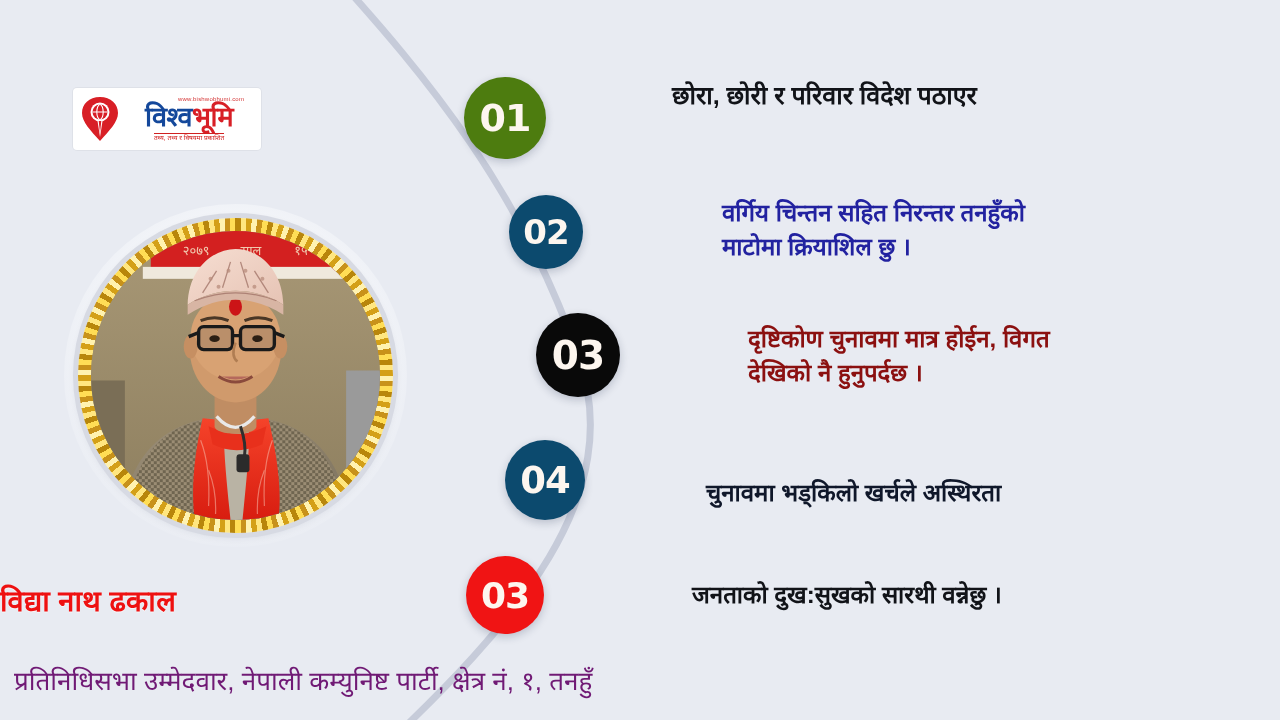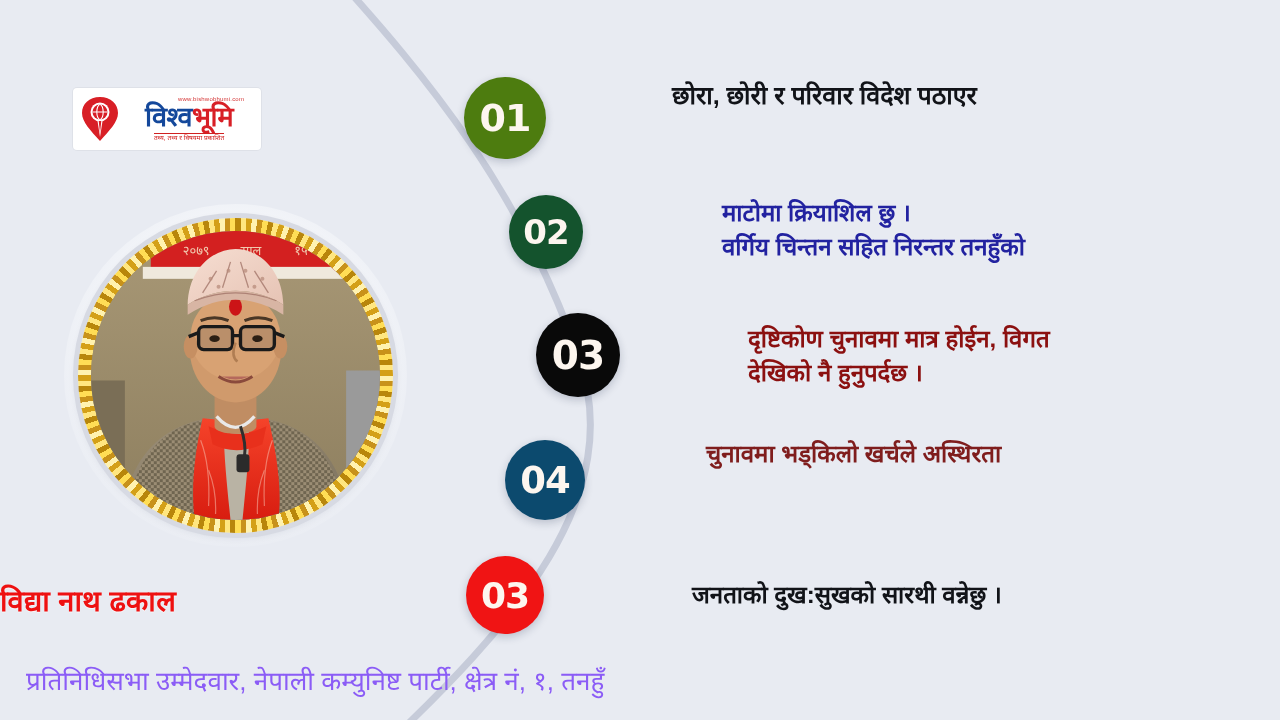--- a/index.html
+++ b/index.html
@@ -55,22 +55,22 @@
   }
   .photo{position:absolute;inset:0;}
 
   
   .cand-name{
     position:absolute;left:0;top:580px;width:470px;text-align:left;z-index:6;
     color:#ee1111;font-size:29px;font-weight:bold;letter-spacing:.3px;
     text-shadow:0 1px 0 rgba(255,255,255,.6);
   }
   .footer-line{
-    position:absolute;left:26px;top:662px;z-index:6;
-    color:#8b5cf6;font-size:26px;white-space:nowrap;
+    position:absolute;left:14px;top:662px;z-index:6;
+    color:#701a75;font-size:26px;white-space:nowrap;
   }
 
   
   .node{
     position:absolute;border-radius:50%;z-index:4;
     display:flex;align-items:center;justify-content:center;
     color:#fdf6ef;font-weight:bold;letter-spacing:-1px;
     box-shadow:0 3px 9px rgba(25,35,70,.22);
     font-family:"DejaVu Sans",sans-serif;
   }
@@ -219,46 +219,46 @@
     </div>
   </div>
 
   <div class="cand-name">विद्या नाथ ढकाल</div>
   <div class="footer-line">प्रतिनिधिसभा उम्मेदवार, नेपाली कम्युनिष्ट पार्टी, क्षेत्र नं, १, तनहुँ</div>
 
   <div id="nodes">
       <div class="node" style="left: 464px; top: 77px; width: 82px; height: 82px; background: #4d7c0f; font-size: 38px;">
         <span>01</span>
       </div>
-      <div class="node" style="left: 509px; top: 195px; width: 74px; height: 74px; background: #14532d; font-size: 34px;">
+      <div class="node" style="left: 509px; top: 195px; width: 74px; height: 74px; background: #0c4a6e; font-size: 34px;">
         <span>02</span>
       </div>
       <div class="node" style="left: 536px; top: 313px; width: 84px; height: 84px; background: rgb(9, 9, 9); font-size: 39px;">
         <span>03</span>
       </div>
       <div class="node" style="left: 505px; top: 440px; width: 80px; height: 80px; background: #0c4a6e; font-size: 37px;">
         <span>04</span>
       </div>
       <div class="node" style="left: 466px; top: 556px; width: 78px; height: 78px; background: rgb(240, 20, 20); font-size: 36px;">
         <span>03</span>
       </div>
     </div>
   <div id="statements">
       <div class="stmt" style="left: 672px; top: 78px; color: rgb(17, 19, 24); font-size: 25px;">
         <span>छोरा, छोरी र परिवार विदेश पठाएर</span>
       </div>
       <div class="stmt" style="left: 722px; top: 196px; color: rgb(34, 34, 160); font-size: 24px;">
+        <span>वर्गिय चिन्तन सहित निरन्तर तनहुँको</span>
         <span>माटोमा क्रियाशिल छु ।</span>
-        <span>वर्गिय चिन्तन सहित निरन्तर तनहुँको</span>
       </div>
       <div class="stmt" style="left: 748px; top: 322px; color: rgb(139, 16, 16); font-size: 24px;">
         <span>दृष्टिकोण चुनावमा मात्र होईन, विगत</span>
         <span>देखिको नै हुनुपर्दछ ।</span>
       </div>
-      <div class="stmt" style="left: 706px; top: 437px; color: #7f1d1d; font-size: 24px;">
+      <div class="stmt" style="left: 706px; top: 476px; color: #0f172a; font-size: 24px;">
         <span>चुनावमा भड्किलो खर्चले अस्थिरता</span>
       </div>
       <div class="stmt" style="left: 692px; top: 578px; color: rgb(17, 19, 24); font-size: 24px;">
         <span>जनताको दुख:सुखको सारथी वन्नेछु ।</span>
       </div>
     </div>
 
 </div>
 
 </body></html>

